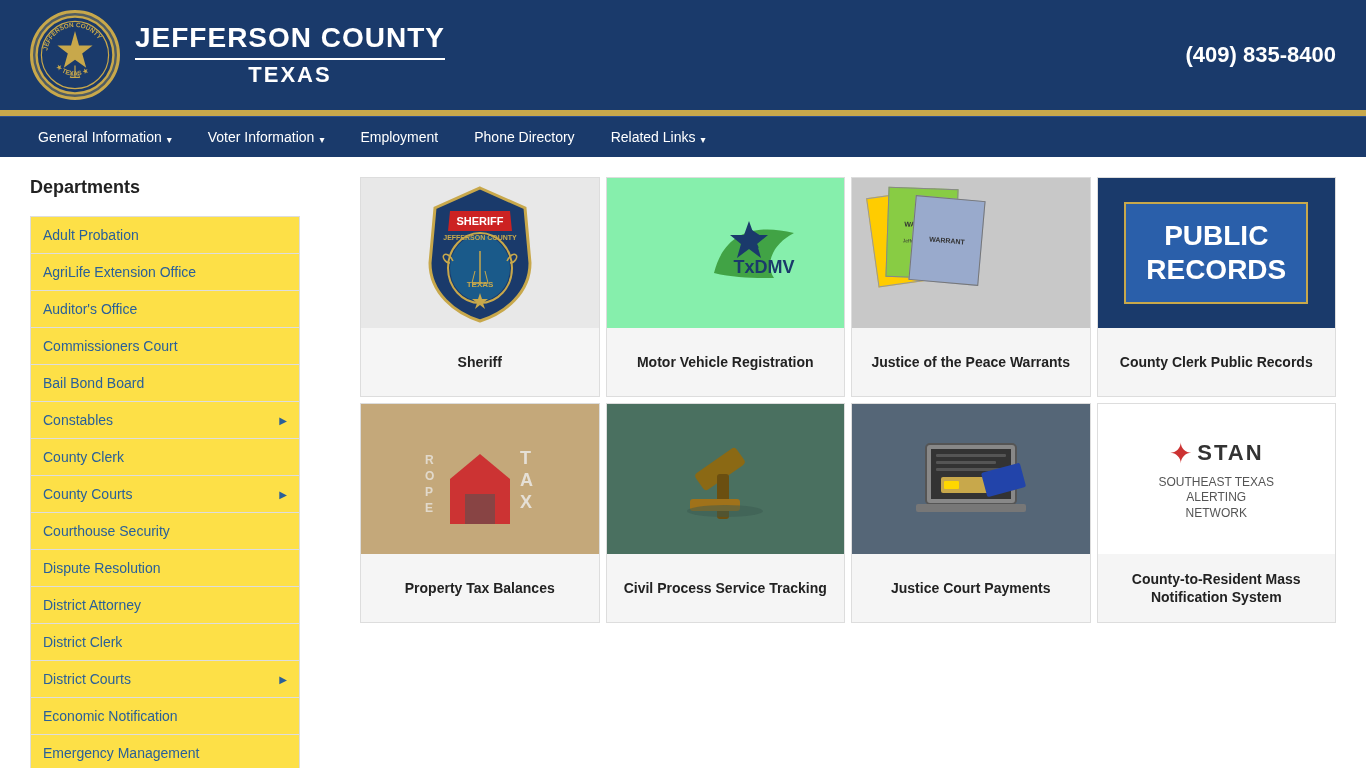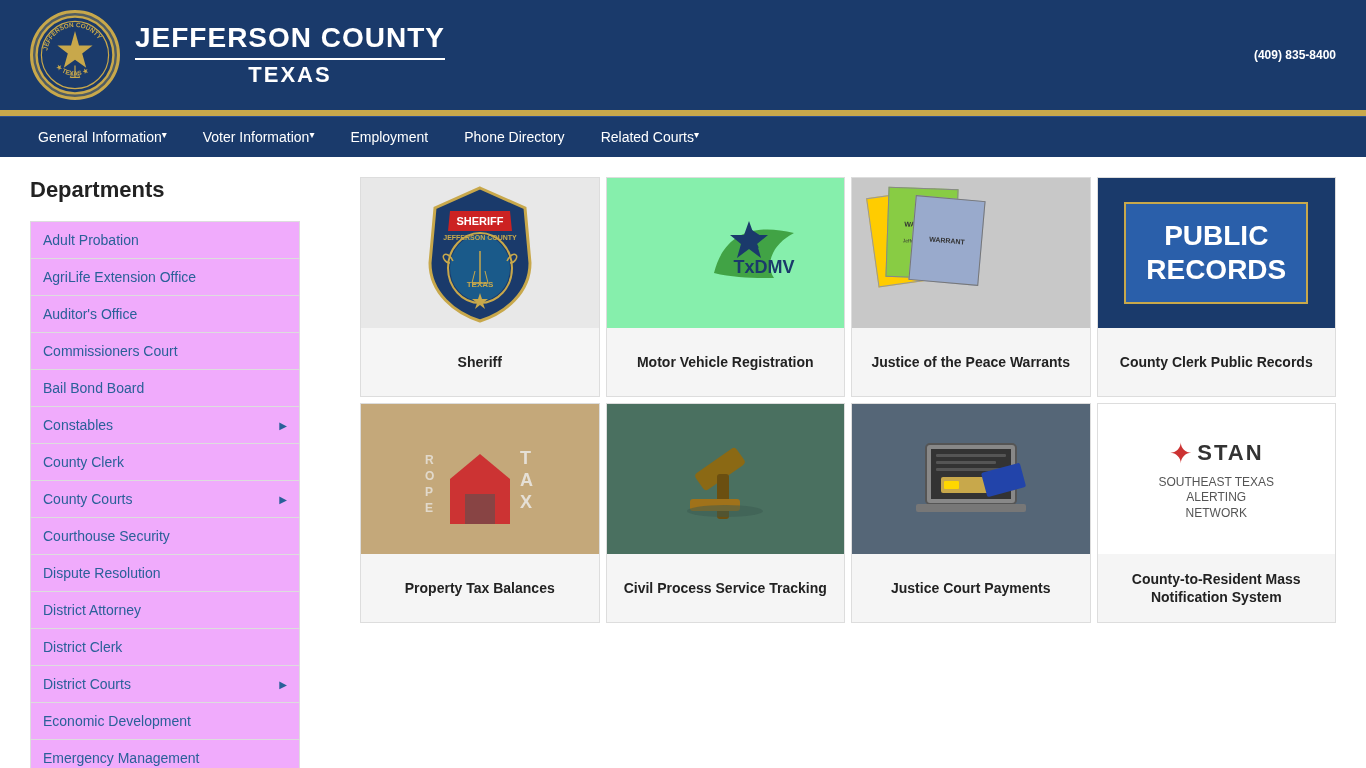--- a/index.html
+++ b/index.html
@@ -47,59 +47,60 @@
       padding-bottom: 4px;
       margin-bottom: 2px;
     }
     .header-title .sub-title {
       font-size: 22px;
       font-weight: bold;
       letter-spacing: 2px;
     }
     .header-phone {
       color: #fff;
-      font-size: 12px;
+      font-size: 22px;
       font-weight: bold;
     }
 
     
     nav {
       background: #1a3a6b;
       padding: 0 20px;
       display: flex;
       align-items: center;
       gap: 0;
       border-top: 1px solid #2d5090;
     }
     .nav-item {
       color: #fff;
       padding: 12px 18px;
       font-size: 14px;
       cursor: pointer;
       display: flex;
-      align-items: flex-start;
+      align-items: flex-end;
+      gap: 5px;
       white-space: nowrap;
     }
     .nav-arrow { font-size: 10px; }
 
     
     .content {
       display: flex;
       padding: 20px 30px;
       gap: 20px;
       min-height: 600px;
     }
 
     
     .sidebar {
       width: 270px;
       flex-shrink: 0;
     }
     .sidebar-title {
-      font-size: 22px;
+      font-size: 18px;
       font-weight: bold;
       color: #222;
       margin-bottom: 12px;
       padding-bottom: 6px;
     }
     .sidebar-list {
       list-style: none;
       border: 1px solid #ddd;
     }
     .sidebar-list li {
@@ -109,21 +110,21 @@
       border-bottom: none;
     }
     .sidebar-list li a {
       display: flex;
       align-items: center;
       justify-content: space-between;
       padding: 10px 12px;
       color: #2a6099;
       text-decoration: none;
       font-size: 14px;
-      background: #f0abfc;
+      background: #fde047;
     }
     .sidebar-list li a .arrow-right {
       font-size: 10px;
       color: #2a6099;
     }
 
     
     .main-content {
       flex: 1;
     }
@@ -289,21 +290,21 @@
     <span>Voter Information</span>
     <span class="nav-arrow">▾</span>
   </div>
   <div class="nav-item">
     <span>Employment</span>
   </div>
   <div class="nav-item">
     <span>Phone Directory</span>
   </div>
   <div class="nav-item">
-    <span>Related Courts</span>
+    <span>Related Links</span>
     <span class="nav-arrow">▾</span>
   </div>
 </nav>
 
 <div class="content">
 
   <aside class="sidebar">
     <div class="sidebar-title">Departments</div>
     <ul class="sidebar-list">
       <li>
@@ -348,21 +349,21 @@
       <li>
         <a href="#">District Clerk</a>
       </li>
       <li>
         <a href="#">
           <span>District Courts</span>
           <span class="arrow-right">▶</span>
         </a>
       </li>
       <li>
-        <a href="#">Economic Development</a>
+        <a href="#">Economic Notification</a>
       </li>
       <li>
         <a href="#">Emergency Management</a>
       </li>
     </ul>
   </aside>
 
   <main class="main-content">
     <div class="cards-grid">
 

